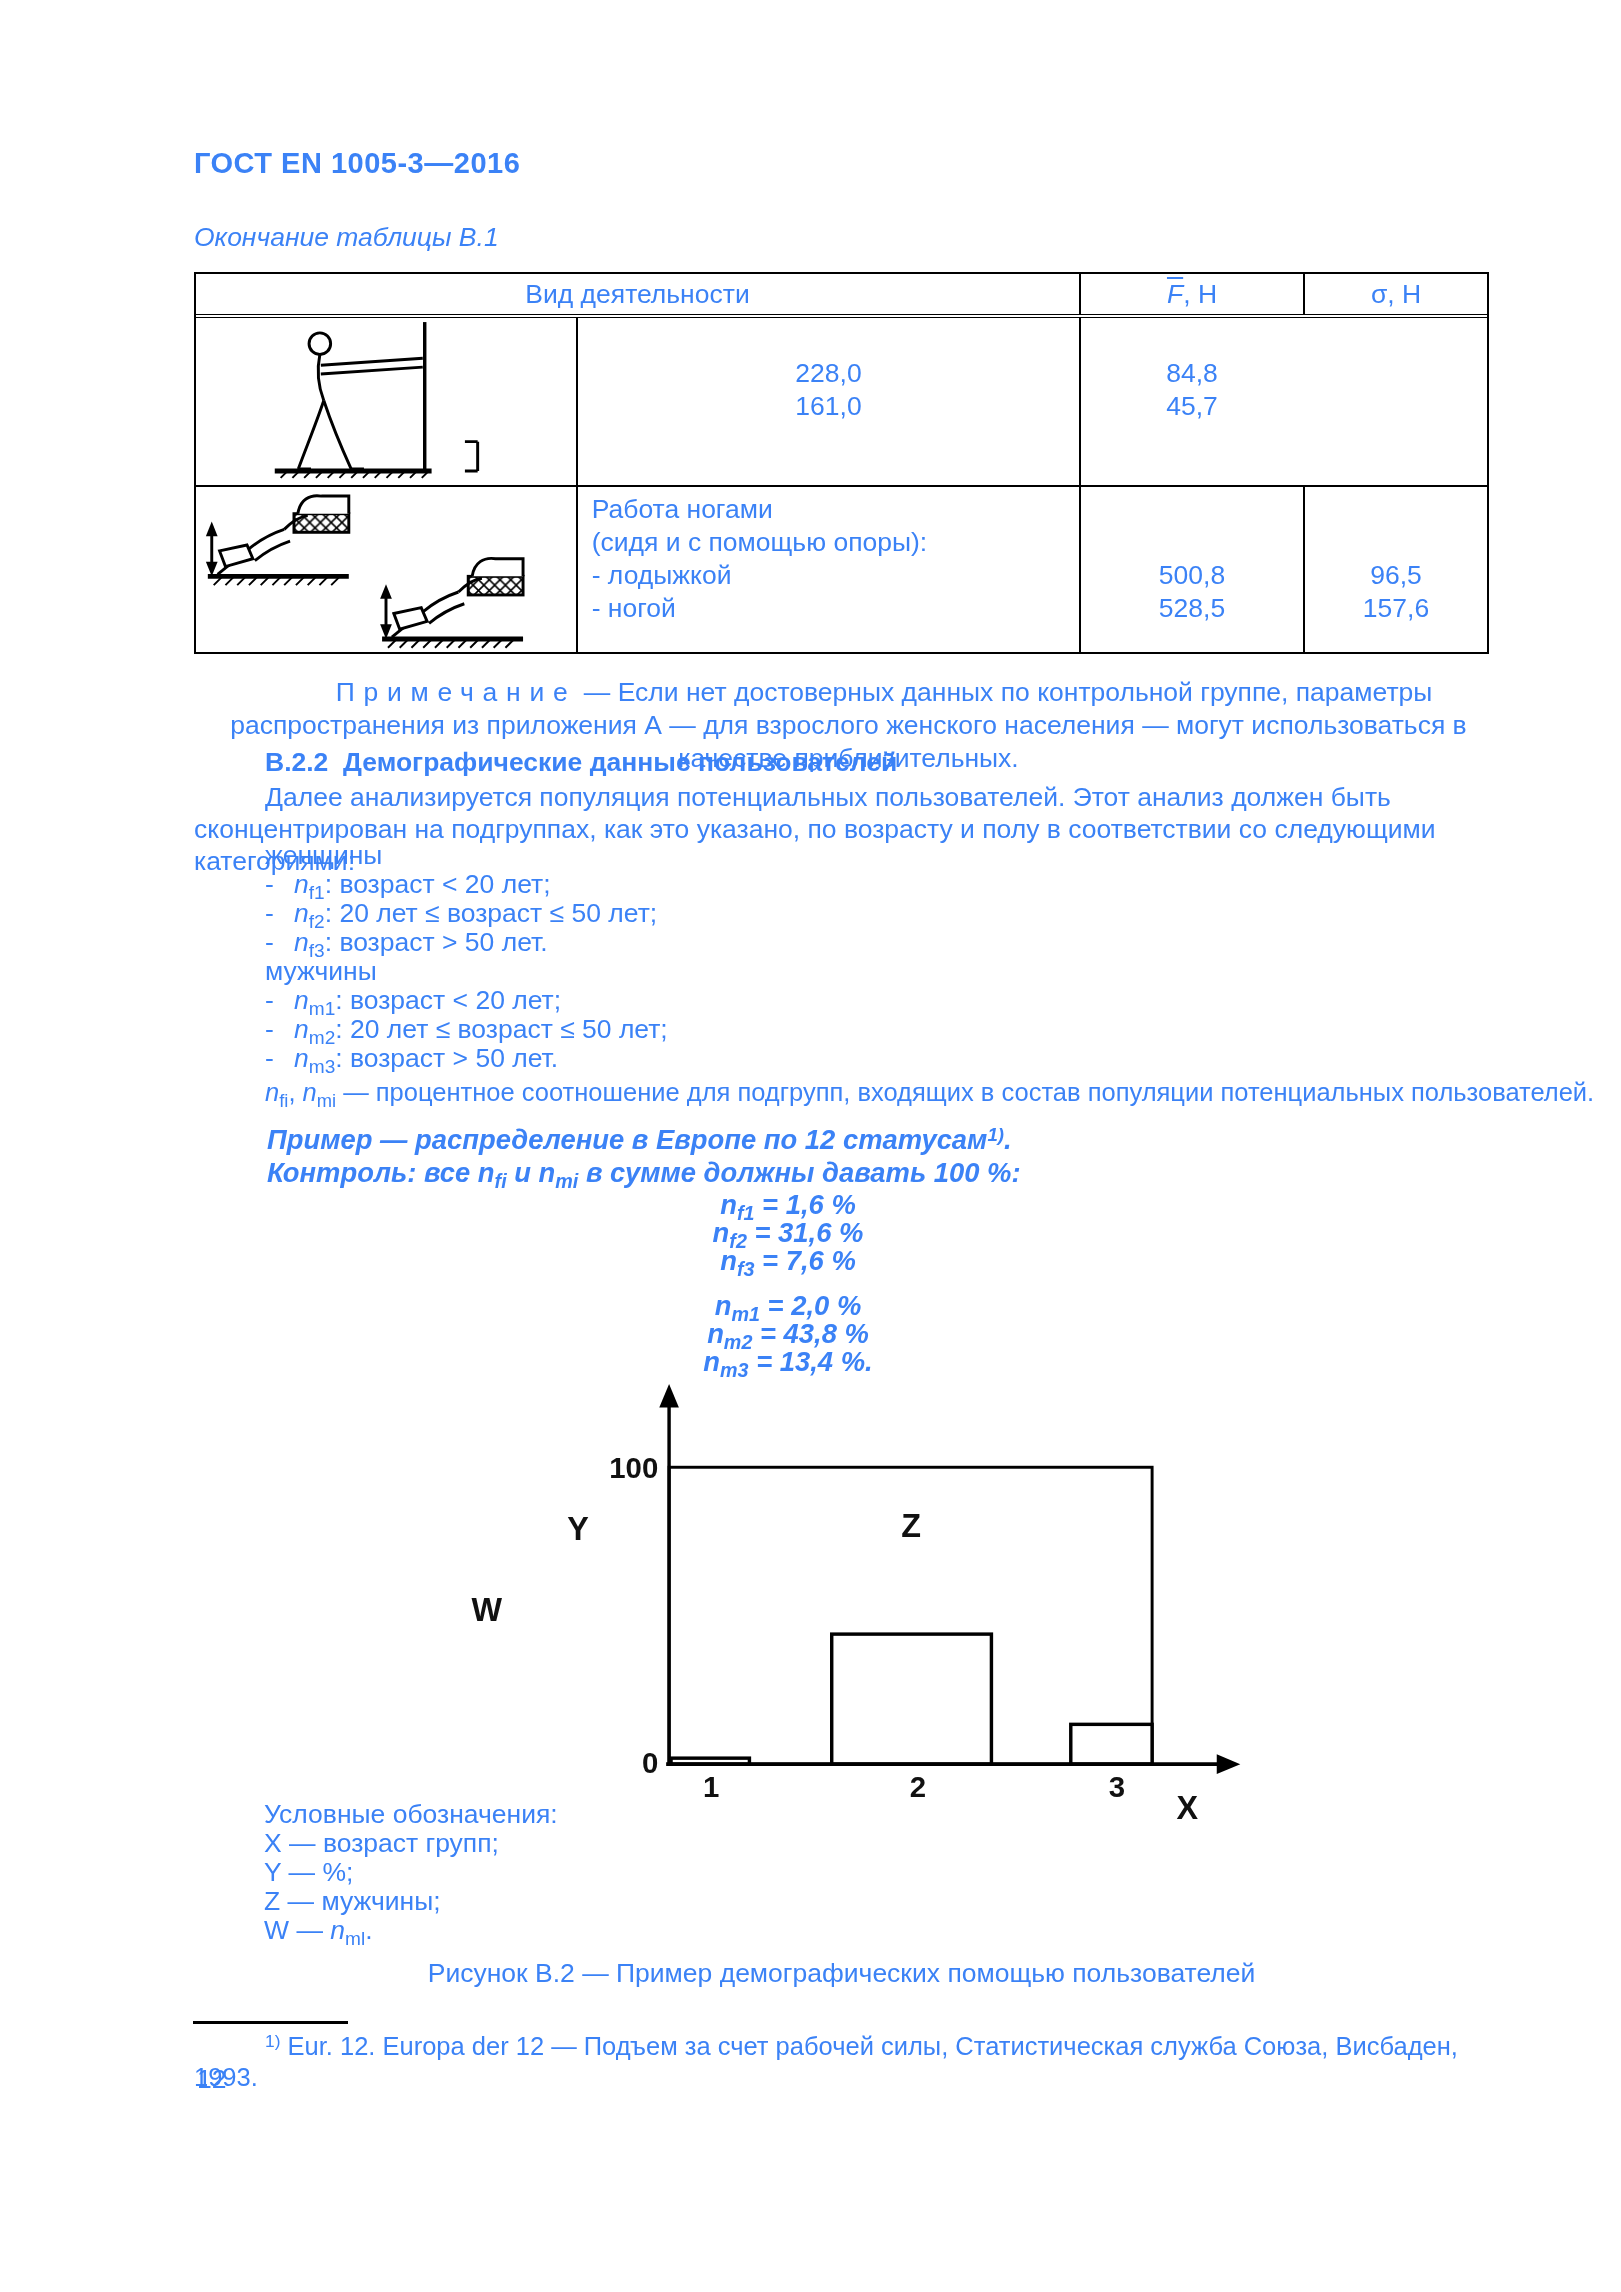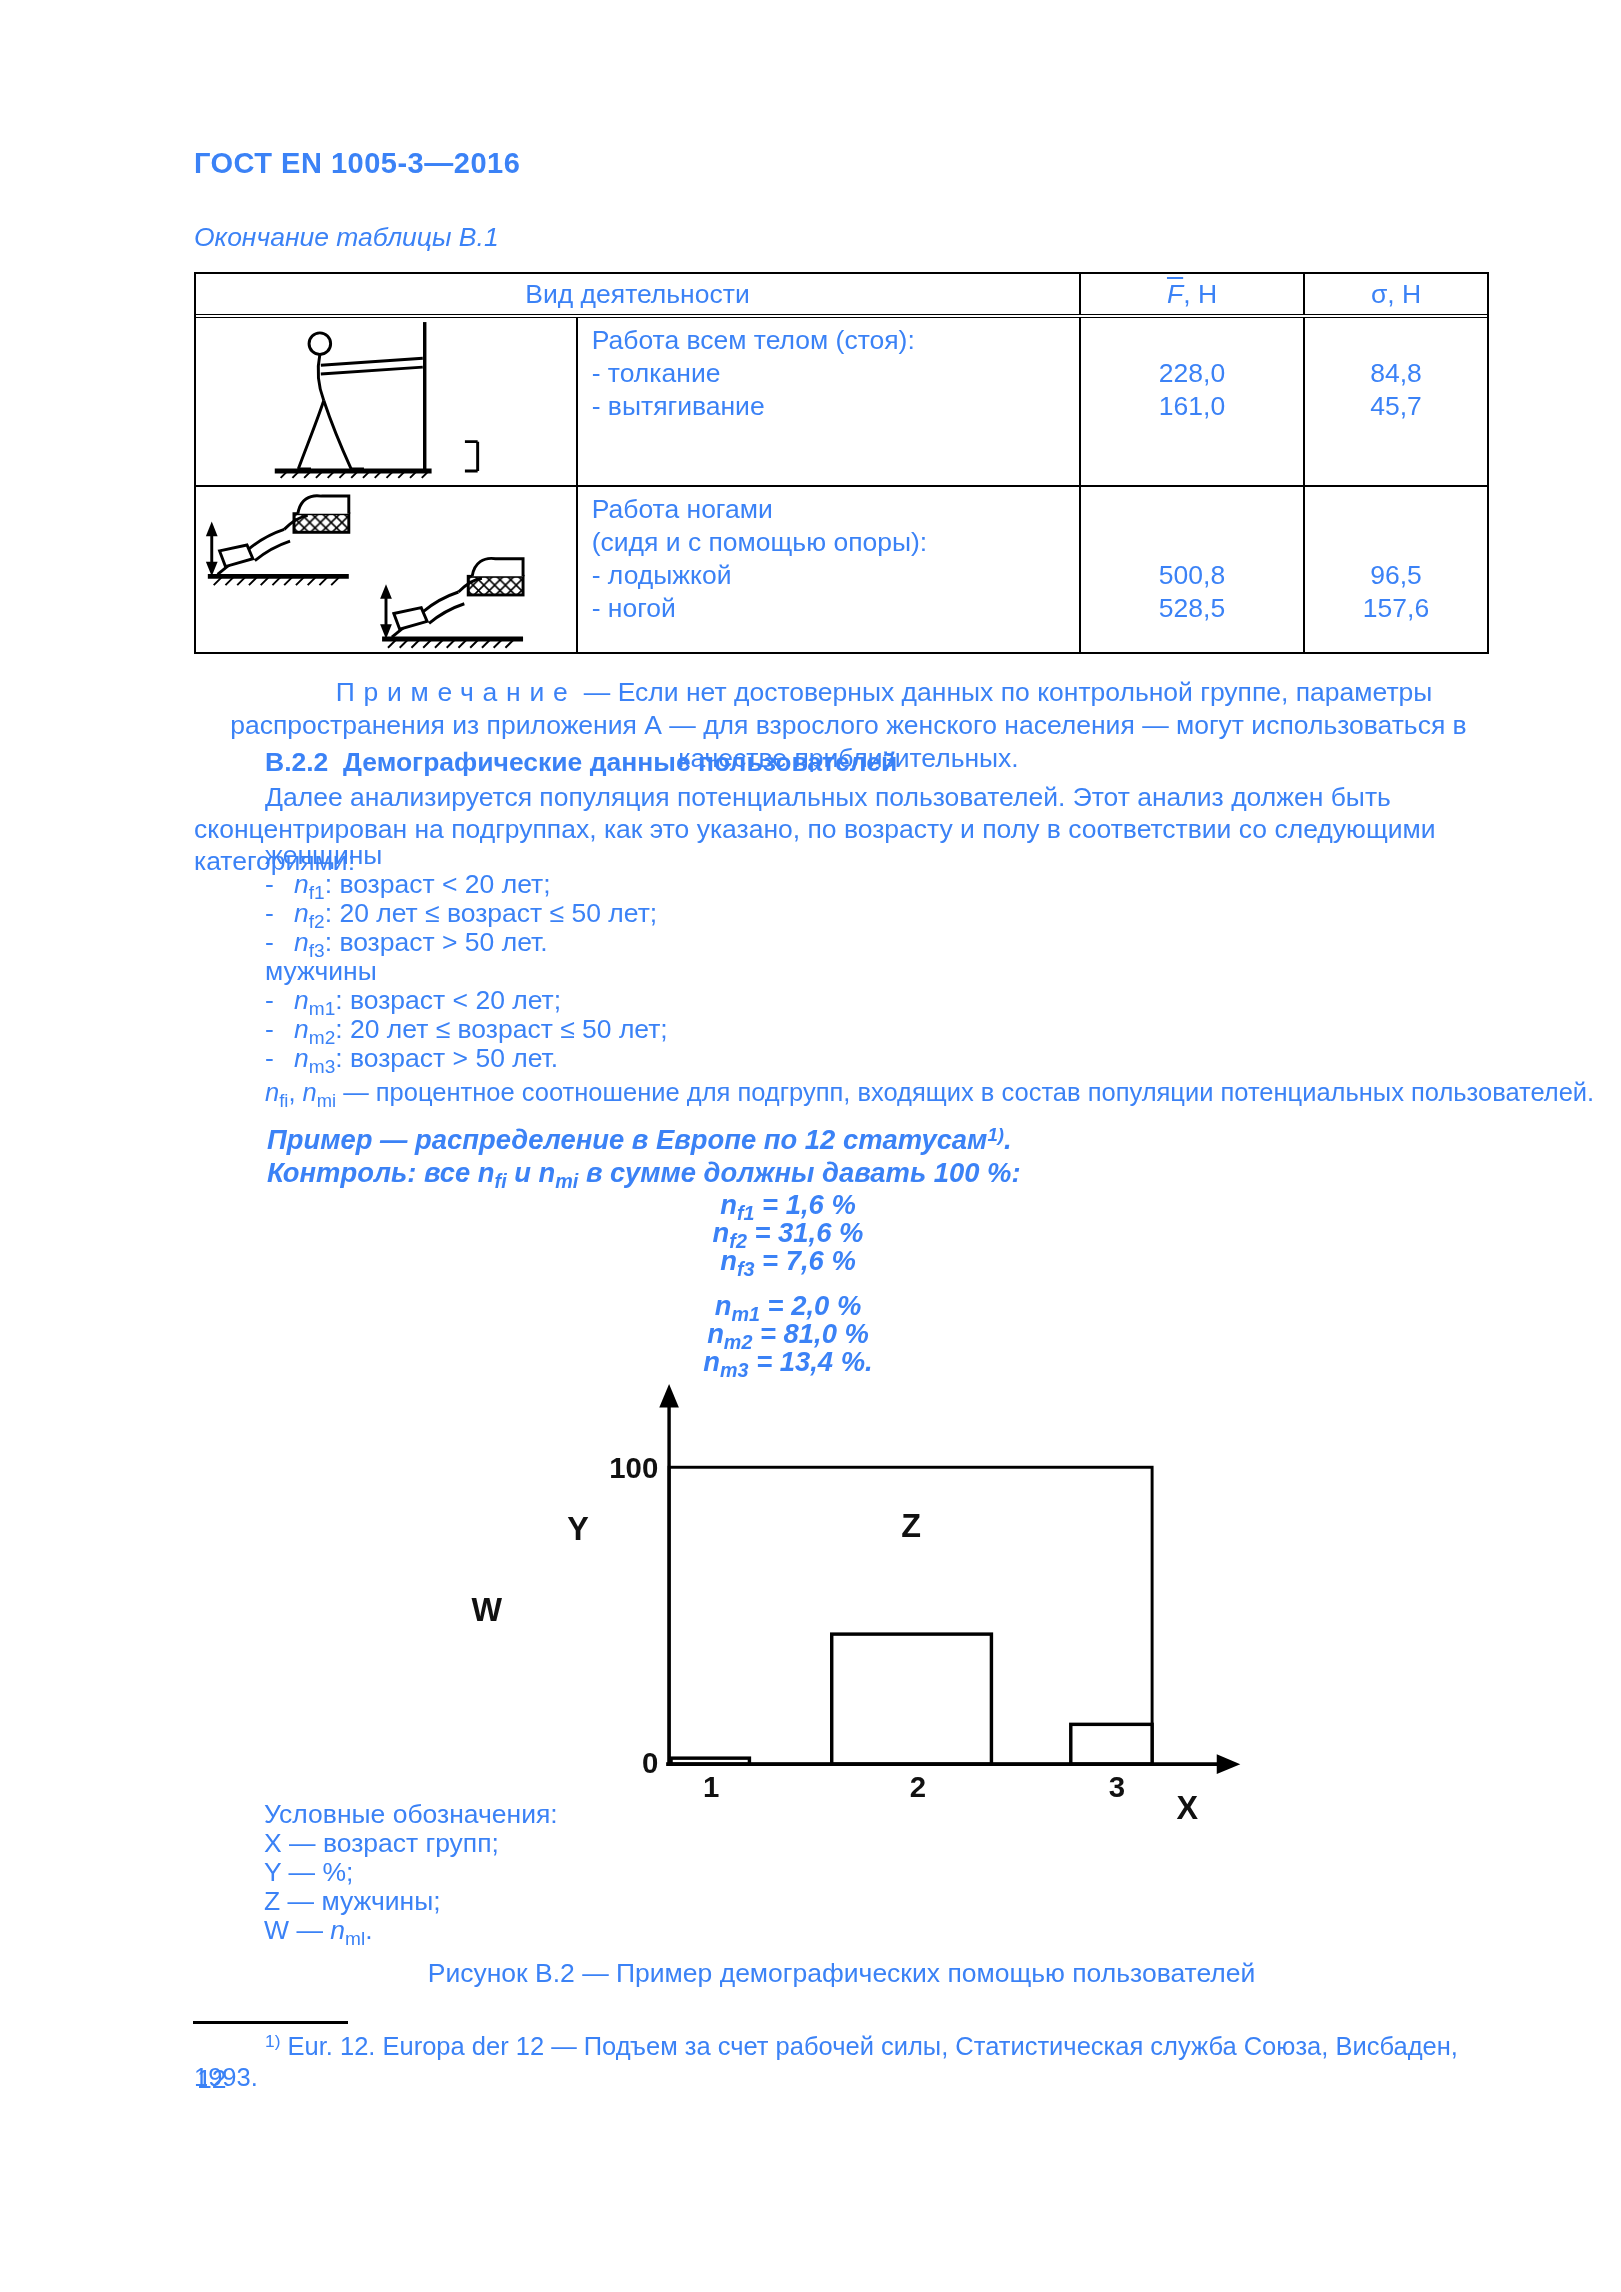--- a/index.html
+++ b/index.html
@@ -96,25 +96,20 @@
           <path d="M59,46 L163,39" stroke="#000" stroke-width="3" fill="none"></path>
           <path d="M59,55 L163,48" stroke="#000" stroke-width="3" fill="none"></path>
           <path d="M62,82 C54,106 44,130 36,152" stroke="#000" stroke-width="3" fill="none"></path>
           <path d="M62,82 C70,106 80,130 90,152" stroke="#000" stroke-width="3" fill="none"></path>
           <path d="M36,152 h13 M90,152 h13" stroke="#000" stroke-width="3" fill="none"></path>
           <path d="M12,154 H172" stroke="#000" stroke-width="5" fill="none"></path>
           <path d="M18,161 l8,-8 M30,161 l8,-8 M42,161 l8,-8 M54,161 l8,-8 M66,161 l8,-8 M78,161 l8,-8 M90,161 l8,-8 M102,161 l8,-8 M114,161 l8,-8 M126,161 l8,-8 M138,161 l8,-8 M150,161 l8,-8 M162,161 l8,-8" stroke="#000" stroke-width="2" fill="none"></path>
           <path d="M206,124 h13 M219,124 v30 M206,154 h13" stroke="#000" stroke-width="3" fill="none"></path>
         </svg>
       </div>
-      <div class="txt-cell">
-        <div class="ln">Работа всем телом (стоя):</div>
-        <div class="ln">-  толкание</div>
-        <div class="ln">-  вытягивание</div>
-      </div>
       <div class="num-cell">
         <div class="ln"></div>
         <div class="ln">228,0</div>
         <div class="ln">161,0</div>
       </div>
       <div class="num-cell">
         <div class="ln"></div>
         <div class="ln">84,8</div>
         <div class="ln">45,7</div>
       </div>
@@ -170,21 +165,21 @@
     <div><span>Пример — распределение в Европе по 12 статусам</span><sup>1)</sup><span>.</span></div>
     <div><span>Контроль: все </span><span>n</span><sub>fi</sub><span> и </span><span>n</span><sub>mi</sub><span> в сумме должны давать 100 %:</span></div>
   </div>
 
   <div class="abs values">
     <div class="vline"><span>n</span><sub>f1</sub><span> = 1,6 %</span></div>
     <div class="vline"><span>n</span><sub>f2</sub><span> = 31,6 %</span></div>
     <div class="vline"><span>n</span><sub>f3</sub><span> = 7,6 %</span></div>
     <div class="vgap"></div>
     <div class="vline"><span>n</span><sub>m1</sub><span> = 2,0 %</span></div>
-    <div class="vline"><span>n</span><sub>m2</sub><span> = 81,0 %</span></div>
+    <div class="vline"><span>n</span><sub>m2</sub><span> = 43,8 %</span></div>
     <div class="vline"><span>n</span><sub>m3</sub><span> = 13,4 %.</span></div>
   </div>
 
   <svg class="abs chart" width="823" height="446" viewBox="0 0 840 455" style="font-size:27px">
     <rect x="243" y="91" width="493" height="303" fill="none" stroke="#000" stroke-width="3"></rect>
     <rect x="245" y="387.9" width="80" height="6.1" fill="#fff" stroke="#000" stroke-width="3.5"></rect>
     <rect x="409" y="261.3" width="163" height="132.7" fill="#fff" stroke="#000" stroke-width="3.5"></rect>
     <rect x="653" y="353.4" width="83" height="40.6" fill="#fff" stroke="#000" stroke-width="3.5"></rect>
     <line x1="243" y1="394" x2="243" y2="22" stroke="#000" stroke-width="3.5"></line>
     <path d="M243,6 L233,30 L253,30 Z" fill="#000"></path>

